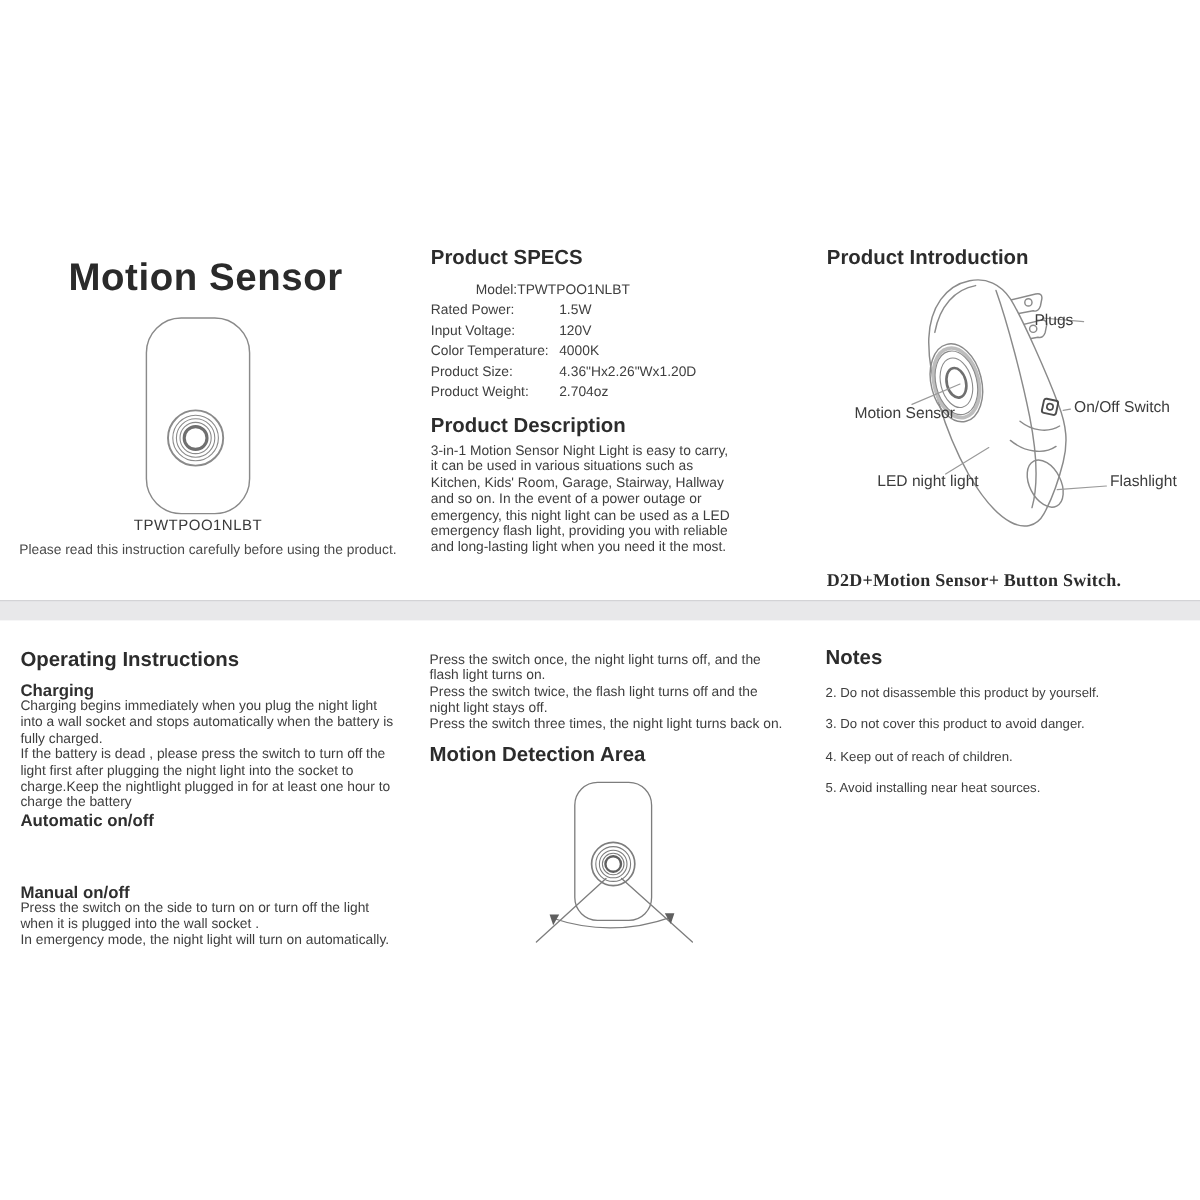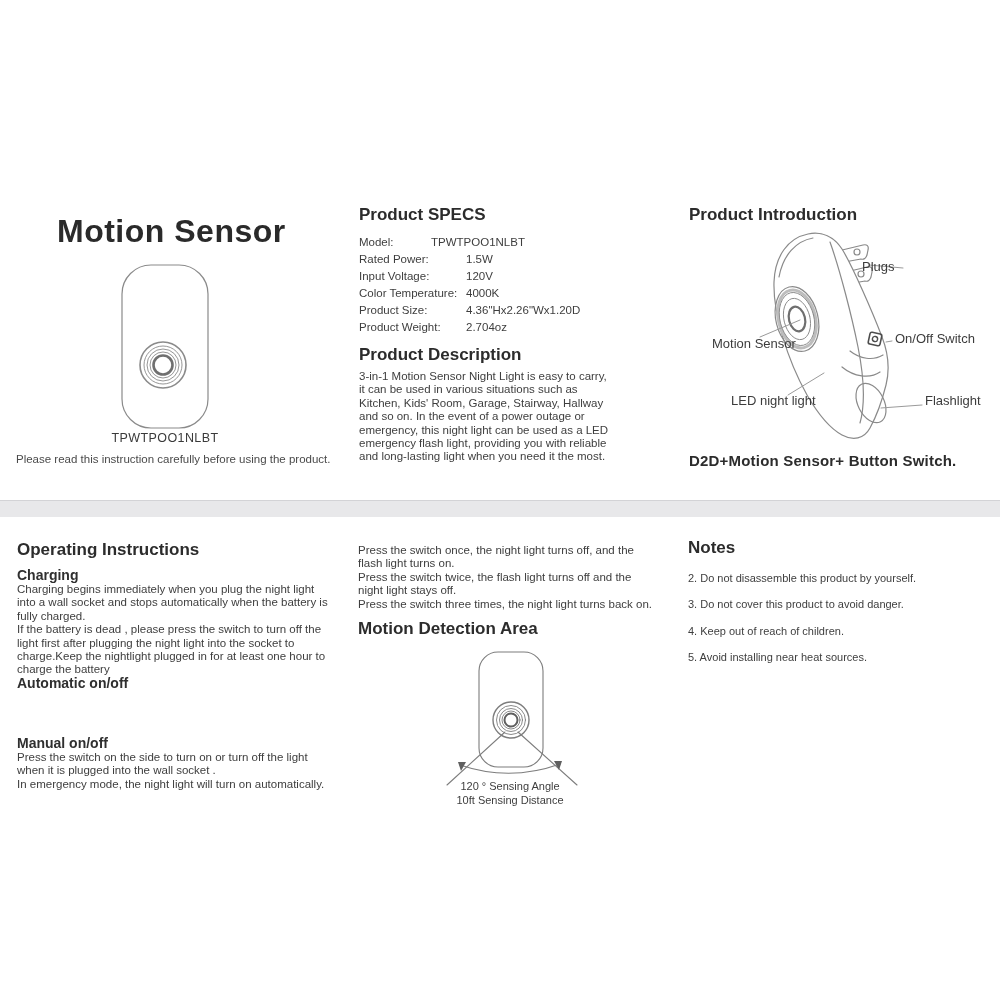--- a/index.html
+++ b/index.html
@@ -8,21 +8,21 @@
     font-family:"Liberation Sans","DejaVu Sans",sans-serif; color:#3d3d3d;
     overflow:hidden;
   }
   .abs { position:absolute; }
   .h { font-size:17px; font-weight:bold; color:#2c2c2c; line-height:20px; }
   .main-title { font-size:32px; font-weight:bold; color:#2a2a2a; letter-spacing:0.5px; line-height:36px; }
   .body-text { font-size:11.5px; line-height:13.4px; white-space:pre-line; color:#3e3e3e; }
   .sub-title { font-size:14px; font-weight:bold; color:#2f2f2f; line-height:13.4px; }
   .spec-row { font-size:11.5px; line-height:14px; color:#3e3e3e; }
   .spec-label { display:inline-block; width:107px; }
-  .row-model .spec-label { width:72px; }
+  .row-model .spec-label { width:72px;text-align:right; }
   .callout { font-size:13px; color:#3c3c3c; white-space:nowrap; }
   .caption-bold { font-size:15px; font-weight:bold; color:#2c2c2c; letter-spacing:0.2px; }
   .model-label { font-size:12.5px; color:#3a3a3a; text-align:center; letter-spacing:0.4px; }
   .read-note { font-size:11.5px; color:#4a4a4a; }
   .divider { position:absolute; left:0; top:500px; width:1000px; height:16px; background:#e8e8ea; border-top:1px solid #d3d3d6; }
   .detect-caption { font-size:11px; line-height:13.5px; color:#3e3e3e; text-align:center; }
   .note-item { font-size:11px; line-height:13.4px; white-space:pre-line; color:#3e3e3e; margin-bottom:13px; }
   svg { display:block; }
 </style>
 </head>
@@ -132,21 +132,21 @@
       </g>
     </g>
   </svg>
 
   <span class="abs callout" style="left:862px; top:259px;">Plugs</span>
   <span class="abs callout" style="left:895px; top:331px;">On/Off Switch</span>
   <span class="abs callout" style="left:712px; top:336px;">Motion Sensor</span>
   <span class="abs callout" style="left:731px; top:393px;">LED night light</span>
   <span class="abs callout" style="left:925px; top:393px;">Flashlight</span>
 
-  <div class="abs caption-bold" style="left:689px; top:452px;">D2D+Motion Sensor+ Button Switch.</div>
+  <div class="abs caption-bold" style="left:689px; top:476px;font-family:Liberation Serif, serif;">D2D+Motion Sensor+ Button Switch.</div>
 
   <div class="divider"></div>
 
   <div class="abs h" style="left:17px; top:540px;">Operating Instructions</div>
 
   <div class="abs sub-title" style="left:17px; top:569px;">Charging</div>
   <div class="abs body-text" style="left:17px; top:583px; width:325px;">Charging begins immediately when you plug the night light
 into a wall socket and stops automatically when the battery is
 fully charged.
 If the battery is dead , please press the switch to turn off the
@@ -182,24 +182,20 @@
       <g>
         <path d="M80,87 L22,140"></path>
         <path d="M93,87 L152,140"></path>
       </g>
       <path d="M35,120 Q85,137 135,119"></path>
       <polygon points="33,117 41,117 36,126" fill="#5f5f5f" stroke="none"></polygon>
       <polygon points="137,116 129,116 134,125" fill="#5f5f5f" stroke="none"></polygon>
     </g>
   </svg>
 
-  <div class="abs detect-caption" style="left:425px; top:780px; width:170px;">
-    <div>120 ° Sensing Angle</div>
-    <div>10ft Sensing Distance</div>
-  </div>
 
   <div class="abs h" style="left:688px; top:538px;">Notes</div>
 
   <div class="abs" style="left:688px; top:572px; width:295px;">
     <div class="note-item">2. Do not disassemble this product by yourself.</div>
     <div class="note-item">3. Do not cover this product to avoid danger.</div>
     <div class="note-item">4. Keep out of reach of children.</div>
     <div class="note-item">5. Avoid installing near heat sources.</div>
   </div>
 

